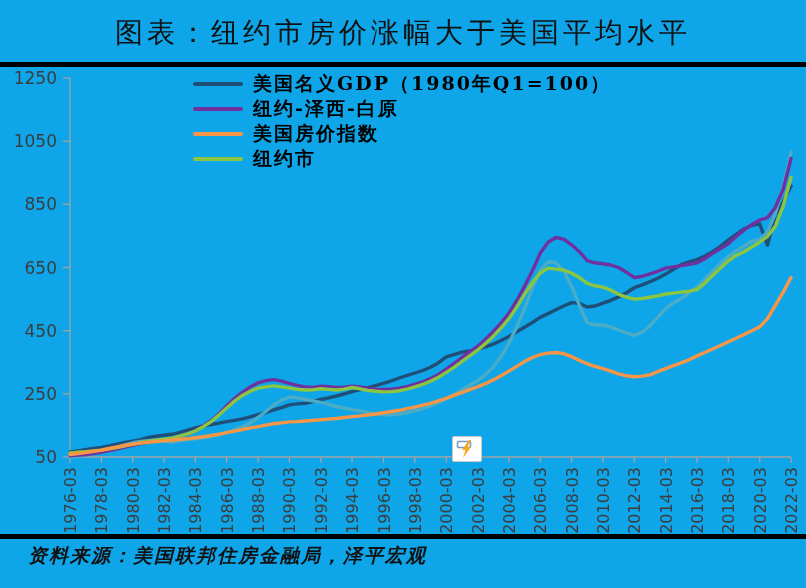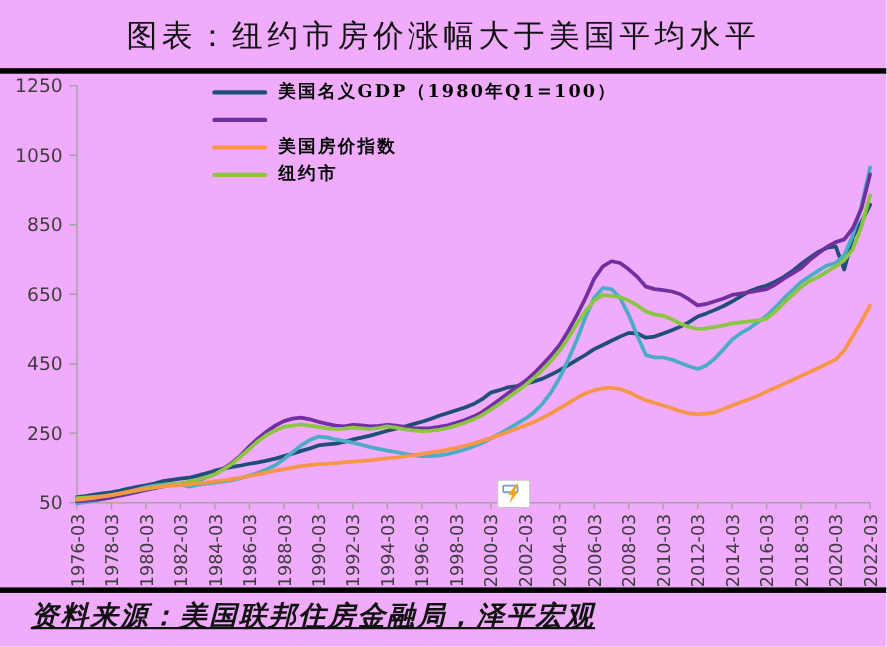--- a/index.html
+++ b/index.html
@@ -1,35 +1,35 @@
 <!DOCTYPE html>
 <html><head>
 <meta charset="utf-8">
 <style>
   html,body{margin:0;padding:0;background:#fff;}
-  .page{position:relative;width:806px;height:588px;background:#f0abfc;overflow:hidden;
+  .page{position:relative;width:806px;height:588px;background:#0ea5e9;overflow:hidden;
         font-family:"DejaVu Sans",sans-serif;}
   .chart-title{position:absolute;left:0;top:14px;width:806px;text-align:center;
         font-family:"DejaVu Serif","Liberation Serif",serif;font-size:28px;font-weight:500;
         color:#111;letter-spacing:4px;white-space:nowrap;}
   .bar{position:absolute;left:0;width:806px;height:5px;background:#000;}
   .bar-top{top:62px;}
   .bar-bottom{top:534px;}
   .chart-svg{position:absolute;left:0;top:68px;}
   .axis{stroke:#a3a3a3;stroke-width:1.3;fill:none;}
   .ytick{font-family:"DejaVu Sans",sans-serif;font-size:17px;fill:#3d3d3d;}
   .xtick{font-family:"DejaVu Sans",sans-serif;font-size:16px;fill:#3d3d3d;}
   .legend{position:absolute;left:193px;top:71px;}
   .legend-row{display:flex;align-items:center;height:25px;}
   .legend-swatch{display:inline-block;width:50px;height:4px;border-radius:2px;margin-right:10px;flex:0 0 auto;}
   .legend-label{font-family:"DejaVu Serif","Liberation Serif",serif;font-weight:bold;
-        font-size:16px;color:#000;letter-spacing:2px;white-space:nowrap;}
+        font-size:19px;color:#000;letter-spacing:2px;white-space:nowrap;}
   .source-note{position:absolute;left:28px;top:543px;
         font-family:"DejaVu Serif","Liberation Serif",serif;font-style:italic;font-weight:bold;
-        font-size:25px;color:#111;letter-spacing:2px;white-space:nowrap;text-decoration:underline;}
+        font-size:19px;color:#111;letter-spacing:2px;white-space:nowrap;}
   .watermark{position:absolute;left:452px;top:436px;width:28px;height:24px;background:#fff;
         border:1px solid #c9c9c9;border-radius:2px;}
 </style>
 </head>
 <body>
 
 <div class="page">
 
   <div class="chart-title">图表：纽约市房价涨幅大于美国平均水平</div>
 
@@ -107,20 +107,21 @@
       <polyline points="70.0,386.5 77.8,385.5 85.7,384.6 93.5,383.3 101.3,382.1 109.2,380.5 117.0,378.9 124.9,377.3 132.7,376.1 140.5,375.1 148.4,374.2 156.2,373.5 164.0,372.9 171.9,372.3 179.7,371.3 187.6,370.7 195.4,369.7 203.2,368.8 211.1,367.5 218.9,366.3 226.7,364.7 234.6,363.1 242.4,361.5 250.3,359.9 258.1,358.7 265.9,357.1 273.8,355.8 281.6,354.9 289.4,353.9 297.3,353.6 305.1,353.0 312.9,352.4 320.8,351.7 328.6,351.1 336.5,350.5 344.3,349.5 352.1,348.6 360.0,347.9 367.8,347.0 375.6,346.0 383.5,344.8 391.3,343.5 399.2,342.3 407.0,340.7 414.8,339.1 422.7,337.2 430.5,335.3 438.3,332.8 446.2,330.3 454.0,327.4 461.8,324.6 469.7,321.7 477.5,318.9 485.4,315.7 493.2,311.9 501.0,307.8 508.9,303.1 516.7,298.4 524.5,293.6 532.4,289.5 540.2,286.7 548.1,285.1 555.9,284.5 563.7,285.7 571.6,288.6 579.4,292.4 587.2,295.8 595.1,298.4 602.9,300.6 610.8,303.1 618.6,305.9 626.4,307.8 634.3,308.8 642.1,308.1 649.9,306.9 657.8,303.7 665.6,300.6 673.4,297.7 681.3,294.9 689.1,291.7 697.0,287.9 704.8,284.5 712.6,281.0 720.5,277.5 728.3,273.7 736.1,270.2 744.0,266.5 751.8,262.7 759.7,258.9 767.5,250.7 775.3,237.4 783.2,224.1 791.0,209.6" fill="none" stroke="#F79646" stroke-width="3.4" stroke-linejoin="round" stroke-linecap="round"></polyline>
     </svg>
 
   <div class="legend">
     <div class="legend-row">
       <span class="legend-swatch" style="background: rgb(31, 78, 121);"></span>
       <span class="legend-label">美国名义GDP（1980年Q1=100）</span>
     </div>
     <div class="legend-row">
       <span class="legend-swatch" style="background: rgb(112, 48, 160);"></span>
+      <span class="legend-label">纽约-泽西-白原</span>
     </div>
     <div class="legend-row">
       <span class="legend-swatch" style="background: rgb(247, 150, 70);"></span>
       <span class="legend-label">美国房价指数</span>
     </div>
     <div class="legend-row">
       <span class="legend-swatch" style="background: rgb(140, 198, 64);"></span>
       <span class="legend-label">纽约市</span>
     </div>
   </div>

